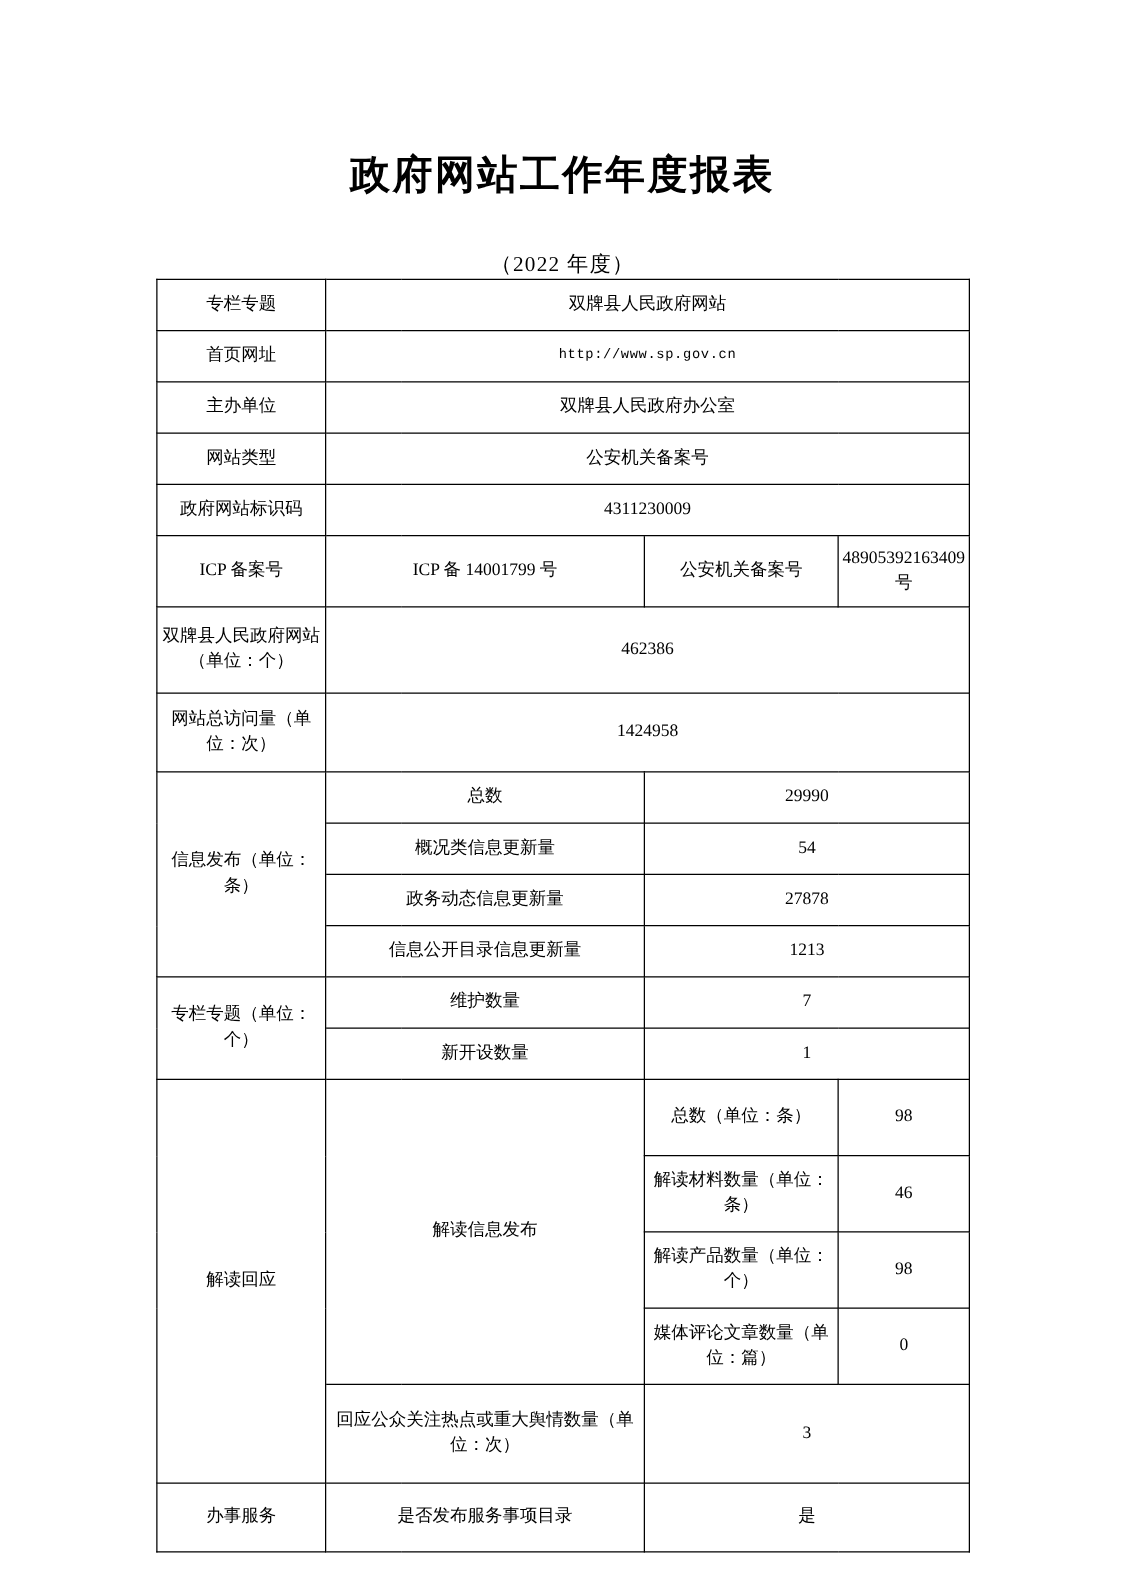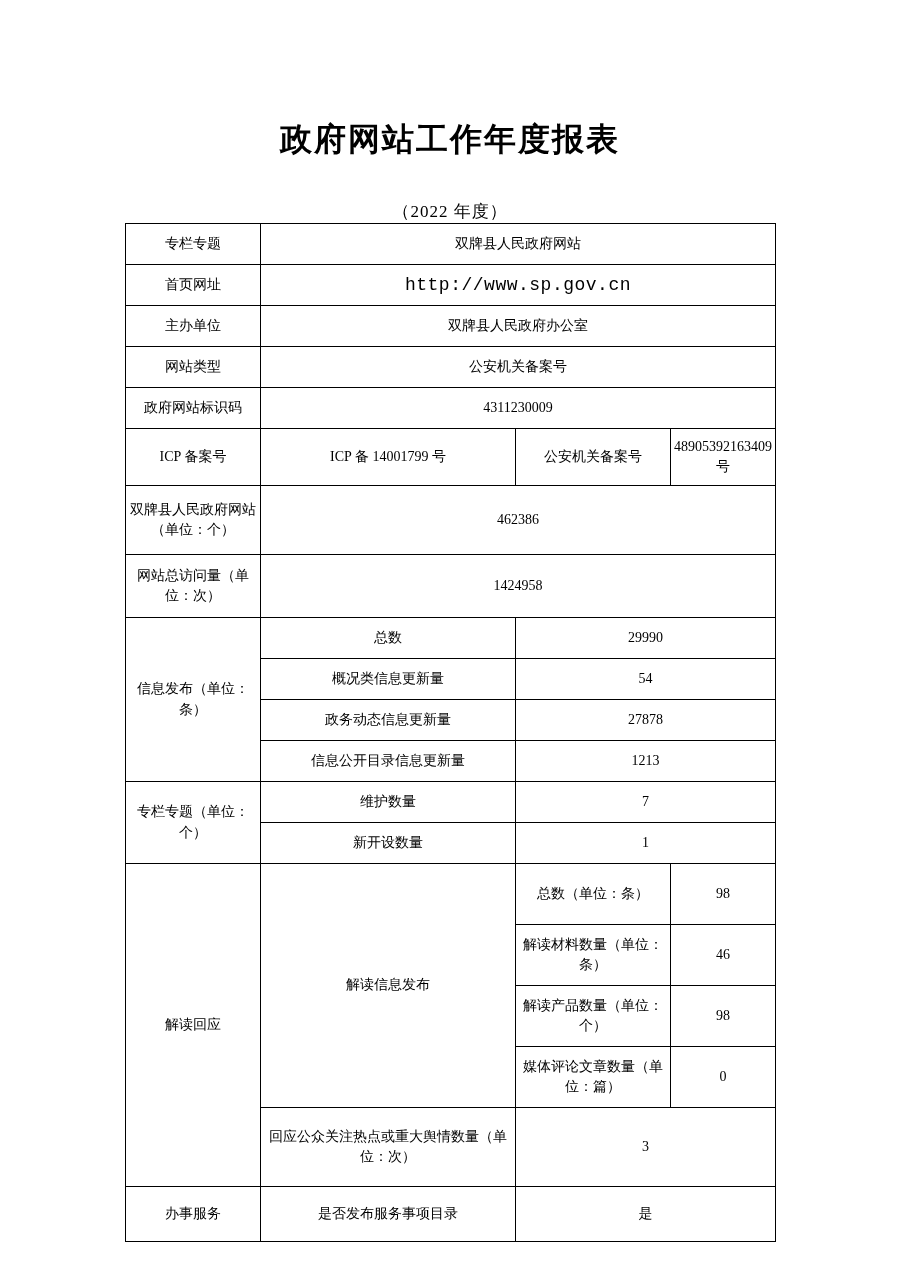--- a/index.html
+++ b/index.html
@@ -54,21 +54,21 @@
     border: 1px solid #000;
     text-align: center;
     vertical-align: middle;
     padding: 5px 3px;
     line-height: 1.45;
     word-break: break-all;
   }
   td.mono {
     font-family: "Liberation Mono", "DejaVu Sans Mono", monospace;
     letter-spacing: 0.5px;
-    font-size: 18px;
+    font-size: 11px;
   }
   .tall { height: 46px; font-family: Liberation Serif, serif; }
   .row-h { height: 30px; }
   .two-line { line-height: 1.5; }
 </style>
 </head>
 <body>
 
 <div class="page">
 

